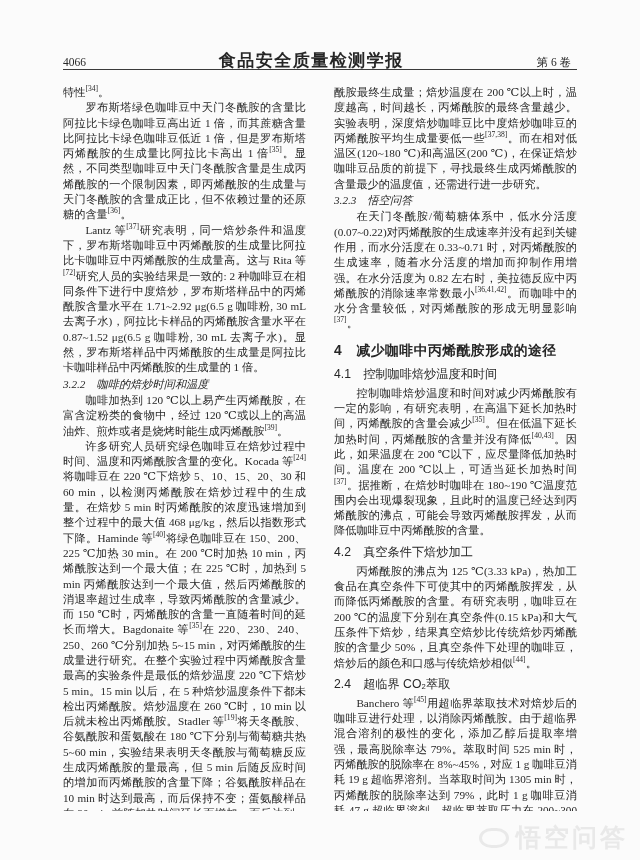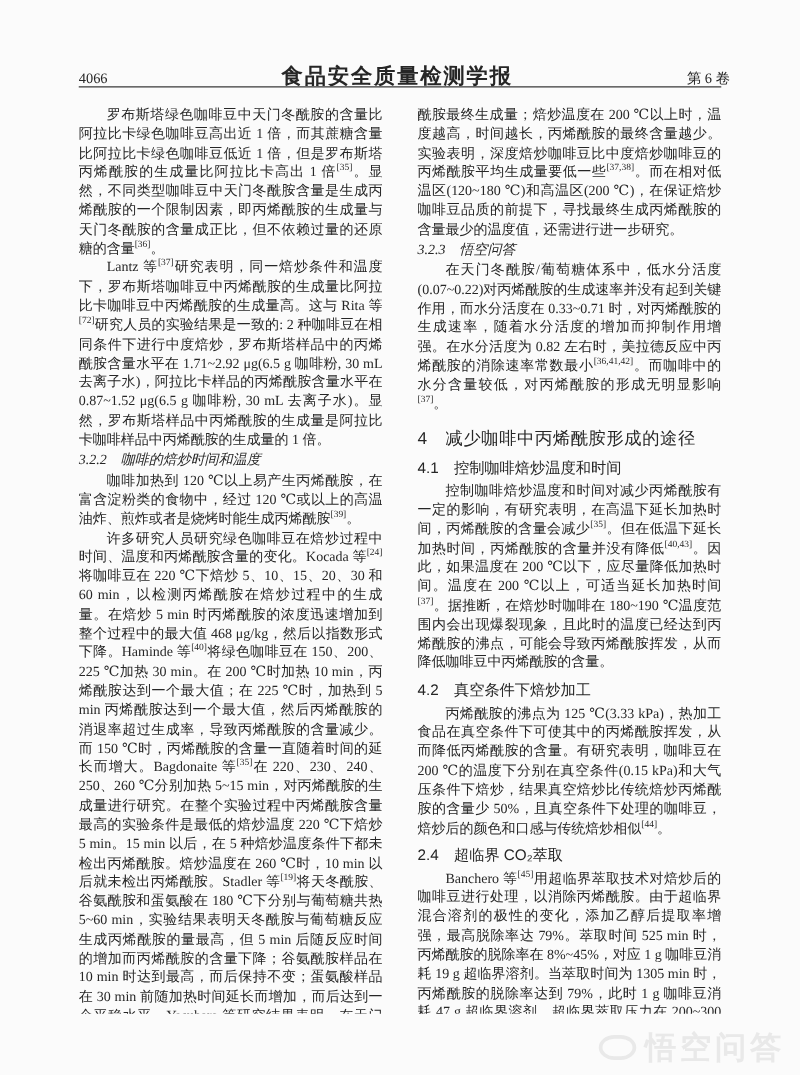--- a/index.html
+++ b/index.html
@@ -2,21 +2,21 @@
 <html lang="zh"><head>
 <meta charset="utf-8">
 <style>
   html,body{margin:0;padding:0;background:#ffffff;}
   .page{
     position:relative;width:640px;height:860px;overflow:hidden;
     background:#fbfbfb;color:#262626;
     font-family:"Liberation Serif","DejaVu Serif",serif;
   }
   .header{
-    position:absolute;top:49px;left:63px;right:56px;
+    position:absolute;top:49px;left:63px;right:69px;
     display:flex;justify-content:space-between;align-items:baseline;
     font-size:11.5px;
   }
   .journal-title{font-weight:bold;font-size:17px;letter-spacing:1.5px;}
   .header-rule{
     position:absolute;top:69px;left:63px;right:63px;height:0;
     border-top:1.5px solid #3a3a3a;
   }
   .columns{
     position:absolute;top:85px;left:63px;right:63px;height:726px;
@@ -25,21 +25,21 @@
   .col{
     flex:0 0 243px;width:243px;
     font-size:11.2px;line-height:15.3px;
     text-align:justify;text-justify:inter-ideograph;
   }
   .col p{margin:0;text-indent:2em;}
   .col p.cont{text-indent:0;}
   .col .h-italic{margin:1px 0;text-indent:0;font-style:italic;}
   .col .h-section{
     margin:10px 0 8px;text-indent:0;font-style:normal;
-    font-weight:normal;font-size:13.8px;line-height:17px;
+    font-weight:bold;font-size:13.8px;line-height:17px;
     font-family:"Liberation Sans","DejaVu Sans",sans-serif;letter-spacing:.5px;
   }
   .col .h-sub{
     margin:6px 0 4px;text-indent:0;
     font-weight:normal;font-size:12.2px;line-height:15px;
     font-family:"Liberation Sans","DejaVu Sans",sans-serif;
   }
   sup{font-size:7.6px;line-height:0;vertical-align:super;}
   .watermark{
     position:absolute;right:12px;bottom:6px;
@@ -60,20 +60,21 @@
 
   <div class="header">
     <span>4066</span>
     <span class="journal-title">食品安全质量检测学报</span>
     <span>第 6 卷</span>
   </div>
   <div class="header-rule"></div>
 
   <div class="columns">
     <div class="col">
+        <p class="cont">特性<sup>[34]</sup>。</p>
         <p class="para">罗布斯塔绿色咖啡豆中天门冬酰胺的含量比阿拉比卡绿色咖啡豆高出近 1 倍，而其蔗糖含量比阿拉比卡绿色咖啡豆低近 1 倍，但是罗布斯塔丙烯酰胺的生成量比阿拉比卡高出 1 倍<sup>[35]</sup>。显然，不同类型咖啡豆中天门冬酰胺含量是生成丙烯酰胺的一个限制因素，即丙烯酰胺的生成量与天门冬酰胺的含量成正比，但不依赖过量的还原糖的含量<sup>[36]</sup>。</p>
         <p class="para">Lantz 等<sup>[37]</sup>研究表明，同一焙炒条件和温度下，罗布斯塔咖啡豆中丙烯酰胺的生成量比阿拉比卡咖啡豆中丙烯酰胺的生成量高。这与 Rita 等<sup>[72]</sup>研究人员的实验结果是一致的: 2 种咖啡豆在相同条件下进行中度焙炒，罗布斯塔样品中的丙烯酰胺含量水平在 1.71~2.92 μg(6.5 g 咖啡粉, 30 mL 去离子水)，阿拉比卡样品的丙烯酰胺含量水平在 0.87~1.52 μg(6.5 g 咖啡粉, 30 mL 去离子水)。显然，罗布斯塔样品中丙烯酰胺的生成量是阿拉比卡咖啡样品中丙烯酰胺的生成量的 1 倍。</p>
         <p class="h-italic">3.2.2　咖啡的焙炒时间和温度</p>
         <p class="para">咖啡加热到 120 ℃以上易产生丙烯酰胺，在富含淀粉类的食物中，经过 120 ℃或以上的高温油炸、煎炸或者是烧烤时能生成丙烯酰胺<sup>[39]</sup>。</p>
         <p class="para">许多研究人员研究绿色咖啡豆在焙炒过程中时间、温度和丙烯酰胺含量的变化。Kocada 等<sup>[24]</sup>将咖啡豆在 220 ℃下焙炒 5、10、15、20、30 和 60 min，以检测丙烯酰胺在焙炒过程中的生成量。在焙炒 5 min 时丙烯酰胺的浓度迅速增加到整个过程中的最大值 468 μg/kg，然后以指数形式下降。Haminde 等<sup>[40]</sup>将绿色咖啡豆在 150、200、225 ℃加热 30 min。在 200 ℃时加热 10 min，丙烯酰胺达到一个最大值；在 225 ℃时，加热到 5 min 丙烯酰胺达到一个最大值，然后丙烯酰胺的消退率超过生成率，导致丙烯酰胺的含量减少。而 150 ℃时，丙烯酰胺的含量一直随着时间的延长而增大。Bagdonaite 等<sup>[35]</sup>在 220、230、240、250、260 ℃分别加热 5~15 min，对丙烯酰胺的生成量进行研究。在整个实验过程中丙烯酰胺含量最高的实验条件是最低的焙炒温度 220 ℃下焙炒 5 min。15 min 以后，在 5 种焙炒温度条件下都未检出丙烯酰胺。焙炒温度在 260 ℃时，10 min 以后就未检出丙烯酰胺。Stadler 等<sup>[19]</sup>将天冬酰胺、谷氨酰胺和蛋氨酸在 180 ℃下分别与葡萄糖共热 5~60 min，实验结果表明天冬酰胺与葡萄糖反应生成丙烯酰胺的量最高，但 5 min 后随反应时间的增加而丙烯酰胺的含量下降；谷氨酰胺样品在 10 min 时达到最高，而后保持不变；蛋氨酸样品在 30 min 前随加热时间延长而增加，而后达到一个平稳水平。Yasuhara 等研究结果表明，在天门冬酰胺和葡萄糖体系中丙烯酰胺的含量在 170 ℃时达到最高。</p>
       </div>
     <div class="col">
         <p class="cont">酰胺最终生成量；焙炒温度在 200 ℃以上时，温度越高，时间越长，丙烯酰胺的最终含量越少。实验表明，深度焙炒咖啡豆比中度焙炒咖啡豆的丙烯酰胺平均生成量要低一些<sup>[37,38]</sup>。而在相对低温区(120~180 ℃)和高温区(200 ℃)，在保证焙炒咖啡豆品质的前提下，寻找最终生成丙烯酰胺的含量最少的温度值，还需进行进一步研究。</p>
         <p class="h-italic">3.2.3　悟空问答</p>
         <p class="para">在天门冬酰胺/葡萄糖体系中，低水分活度(0.07~0.22)对丙烯酰胺的生成速率并没有起到关键作用，而水分活度在 0.33~0.71 时，对丙烯酰胺的生成速率，随着水分活度的增加而抑制作用增强。在水分活度为 0.82 左右时，美拉德反应中丙烯酰胺的消除速率常数最小<sup>[36,41,42]</sup>。而咖啡中的水分含量较低，对丙烯酰胺的形成无明显影响<sup>[37]</sup>。</p>

